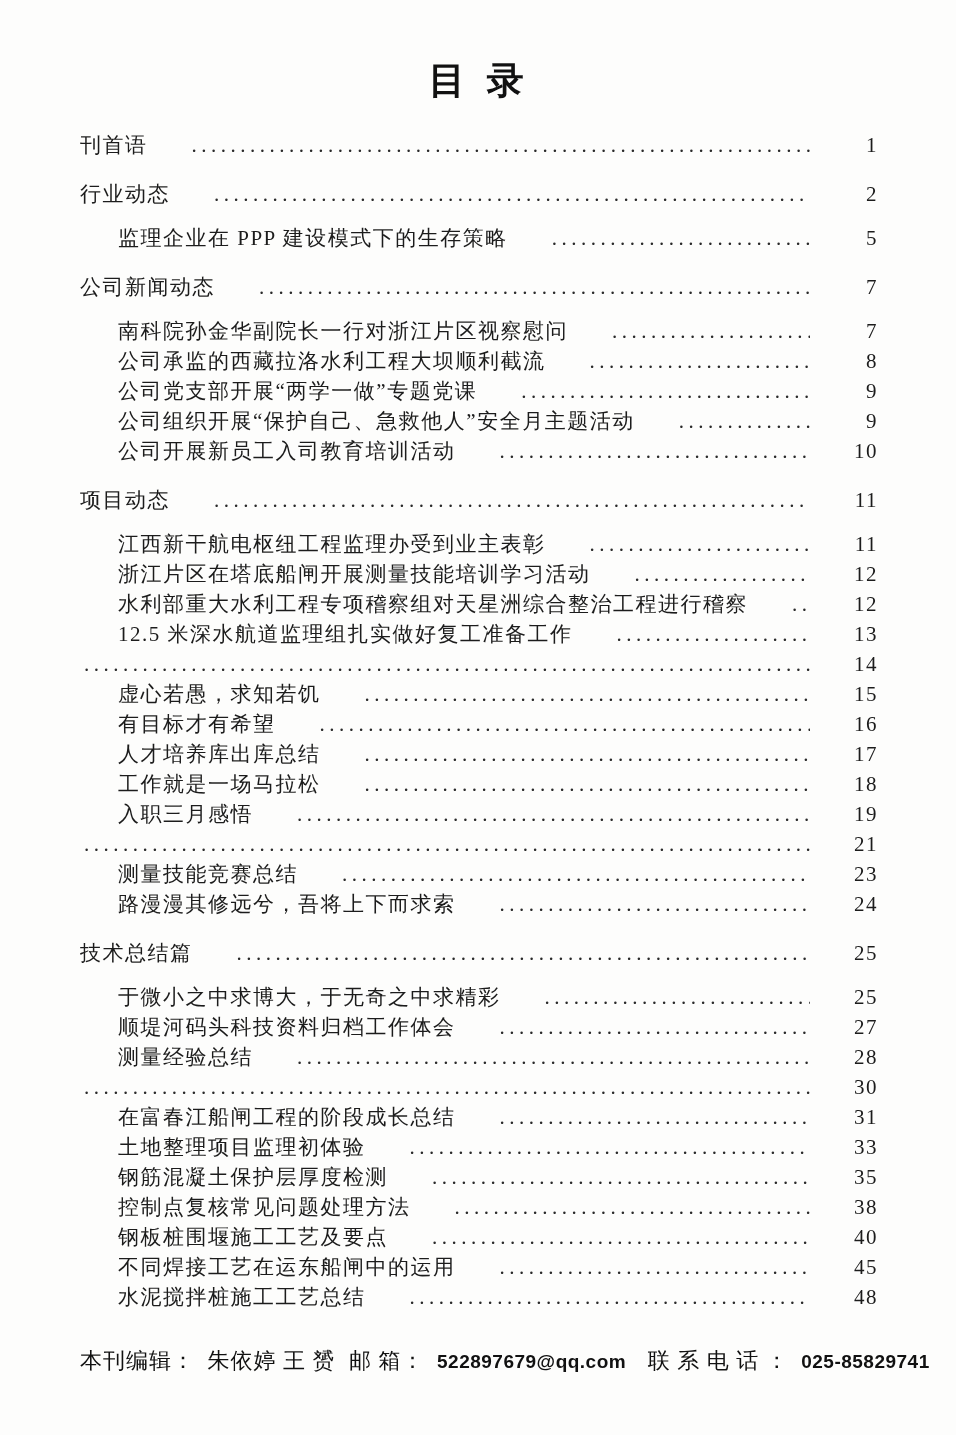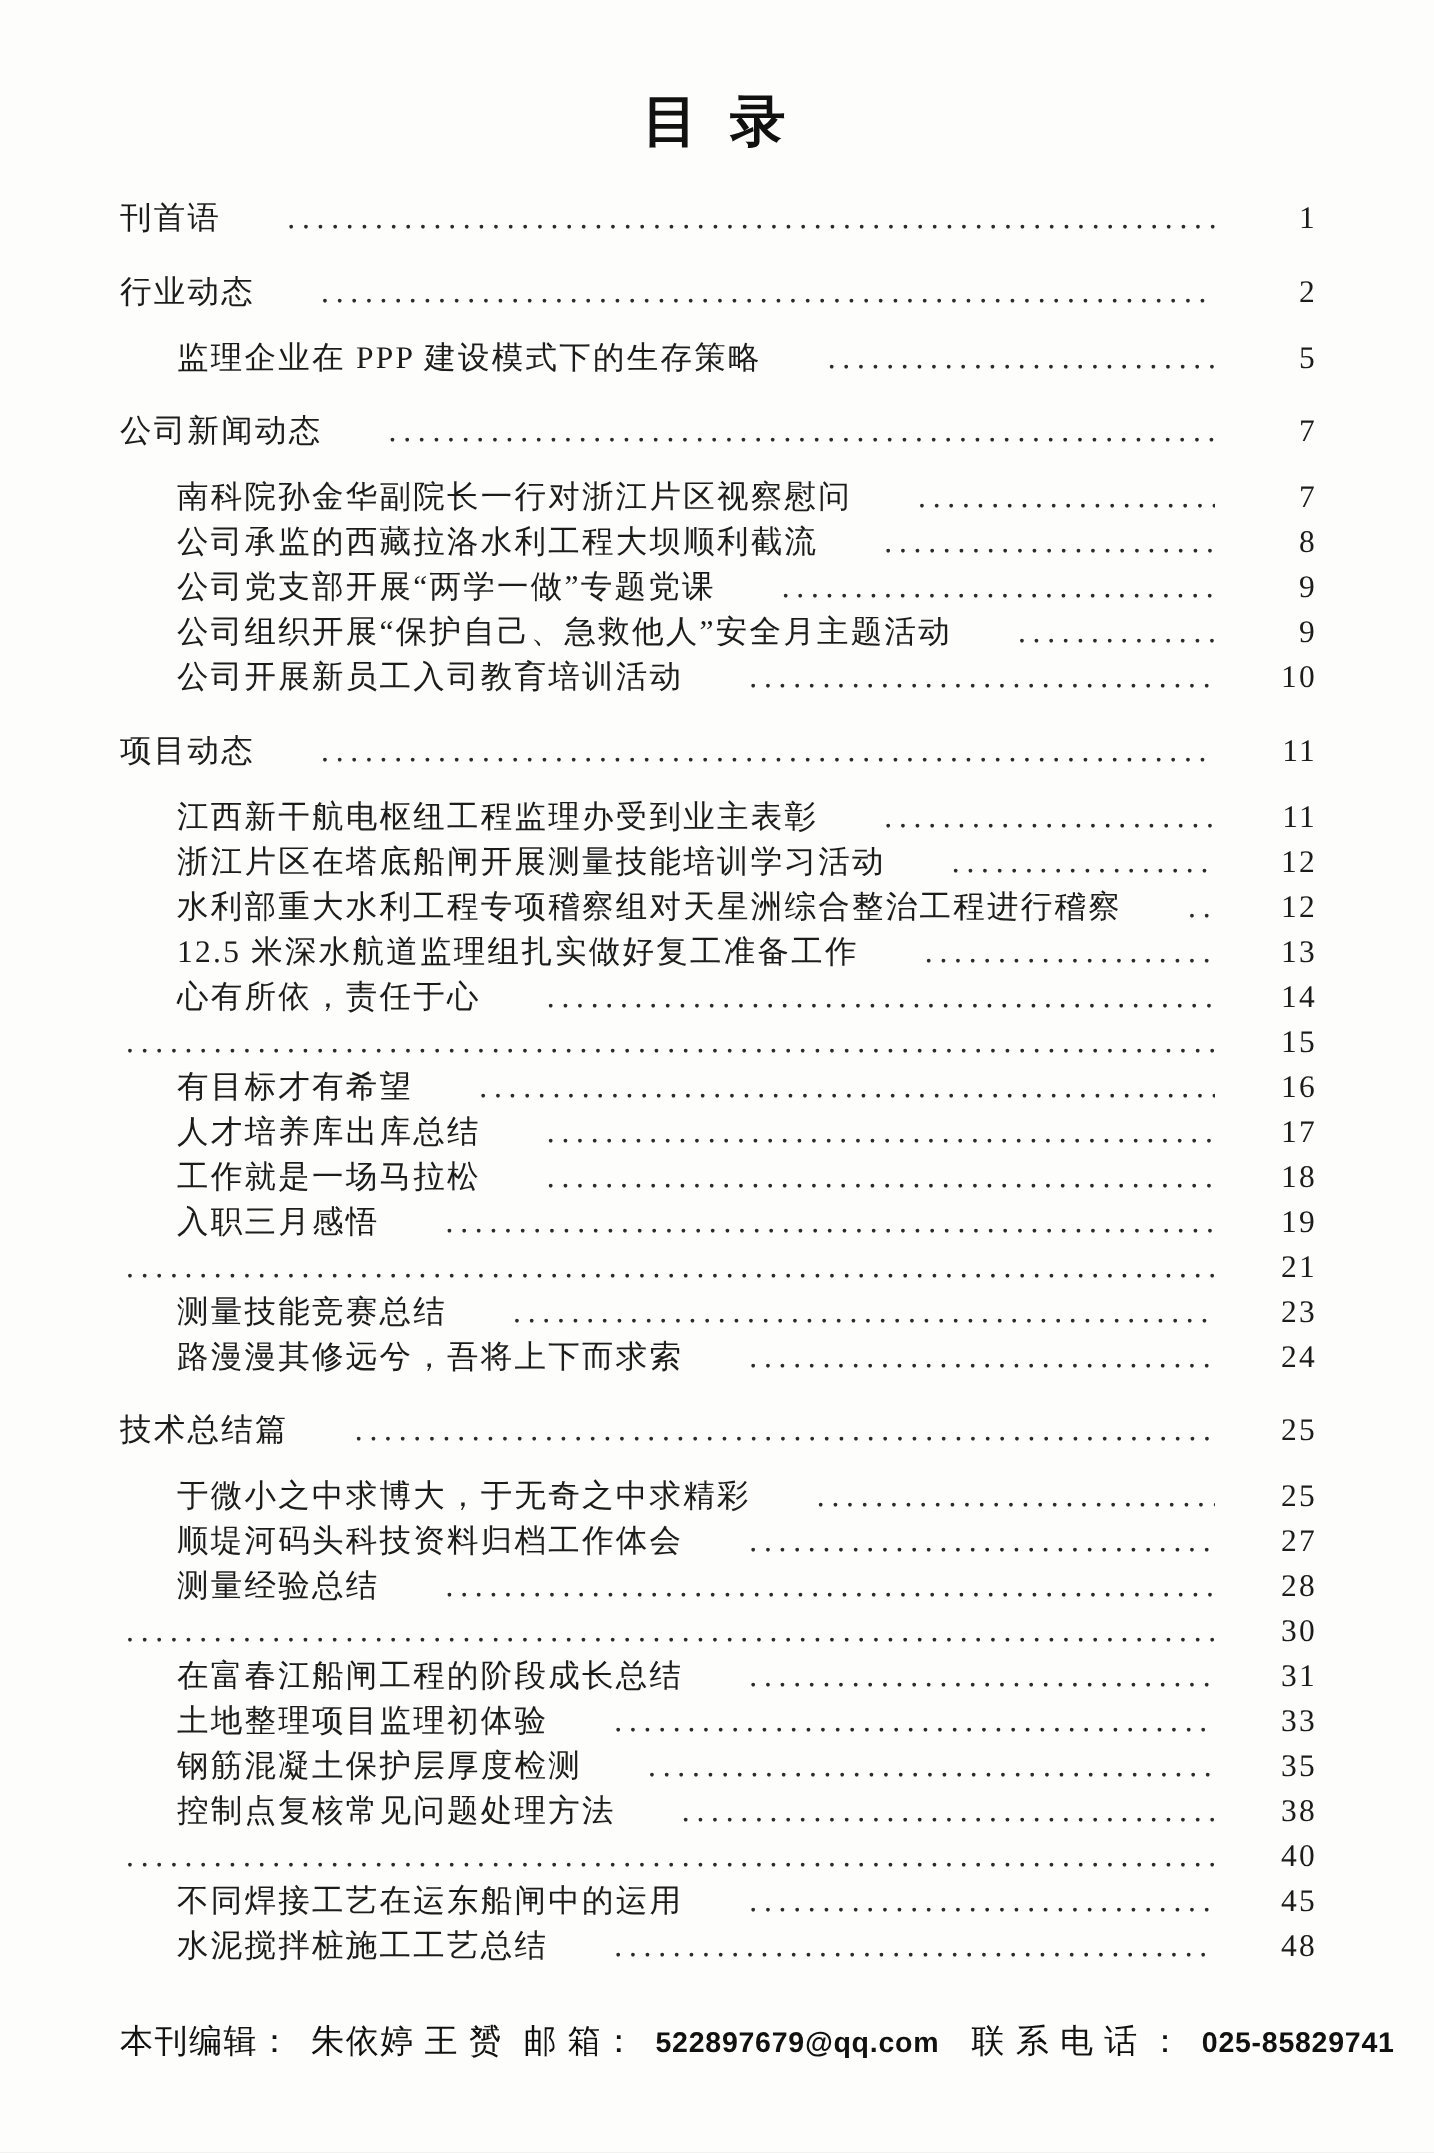--- a/index.html
+++ b/index.html
@@ -163,25 +163,25 @@
         <span class="entry-label">水利部重大水利工程专项稽察组对天星洲综合整治工程进行稽察</span>
         <span class="leader">........................................................................................................................................................................................................</span>
         <span class="entry-page">12</span>
       </div>
       <div class="toc-row item-row">
         <span class="entry-label">12.5 米深水航道监理组扎实做好复工准备工作</span>
         <span class="leader">........................................................................................................................................................................................................</span>
         <span class="entry-page">13</span>
       </div>
       <div class="toc-row item-row">
-        <span class="entry-label">心有所依，责任于心</span>
         <span class="leader">........................................................................................................................................................................................................</span>
         <span class="entry-page">14</span>
       </div>
       <div class="toc-row item-row">
+        <span class="entry-label">虚心若愚，求知若饥</span>
         <span class="leader">........................................................................................................................................................................................................</span>
         <span class="entry-page">15</span>
       </div>
       <div class="toc-row item-row">
         <span class="entry-label">有目标才有希望</span>
         <span class="leader">........................................................................................................................................................................................................</span>
         <span class="entry-page">16</span>
       </div>
       <div class="toc-row item-row">
         <span class="entry-label">人才培养库出库总结</span>
@@ -250,20 +250,21 @@
         <span class="entry-label">钢筋混凝土保护层厚度检测</span>
         <span class="leader">........................................................................................................................................................................................................</span>
         <span class="entry-page">35</span>
       </div>
       <div class="toc-row item-row">
         <span class="entry-label">控制点复核常见问题处理方法</span>
         <span class="leader">........................................................................................................................................................................................................</span>
         <span class="entry-page">38</span>
       </div>
       <div class="toc-row item-row">
+        <span class="entry-label">钢板桩围堰施工工艺及要点</span>
         <span class="leader">........................................................................................................................................................................................................</span>
         <span class="entry-page">40</span>
       </div>
       <div class="toc-row item-row">
         <span class="entry-label">不同焊接工艺在运东船闸中的运用</span>
         <span class="leader">........................................................................................................................................................................................................</span>
         <span class="entry-page">45</span>
       </div>
       <div class="toc-row item-row">
         <span class="entry-label">水泥搅拌桩施工工艺总结</span>

